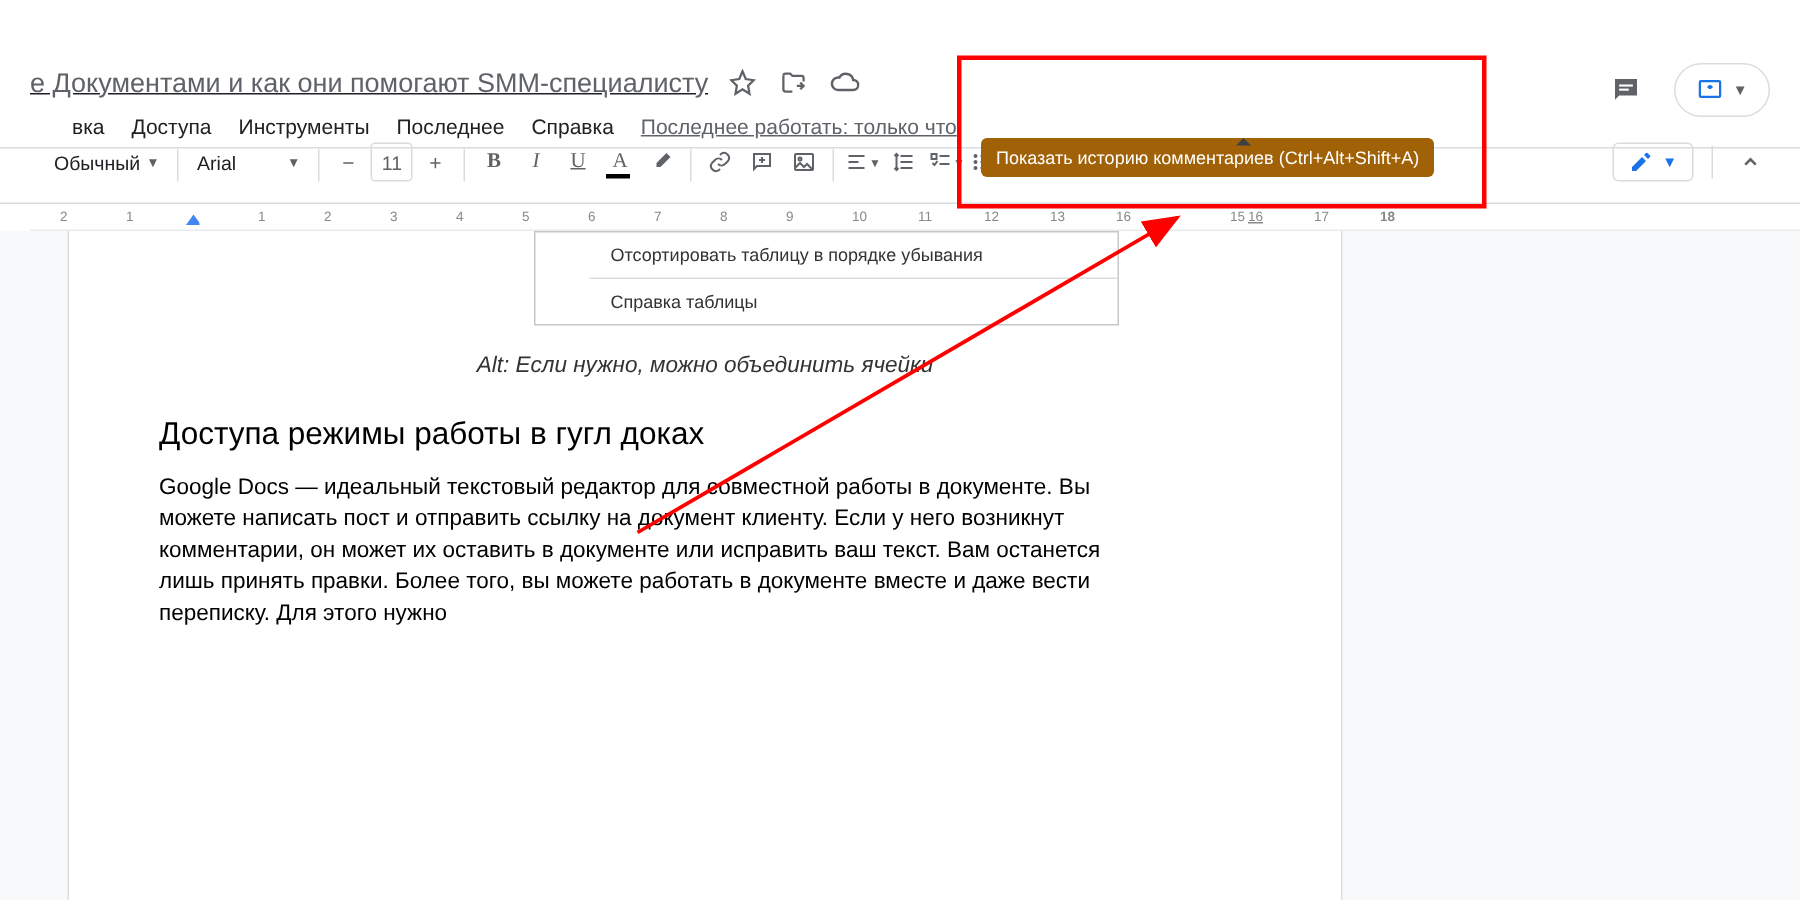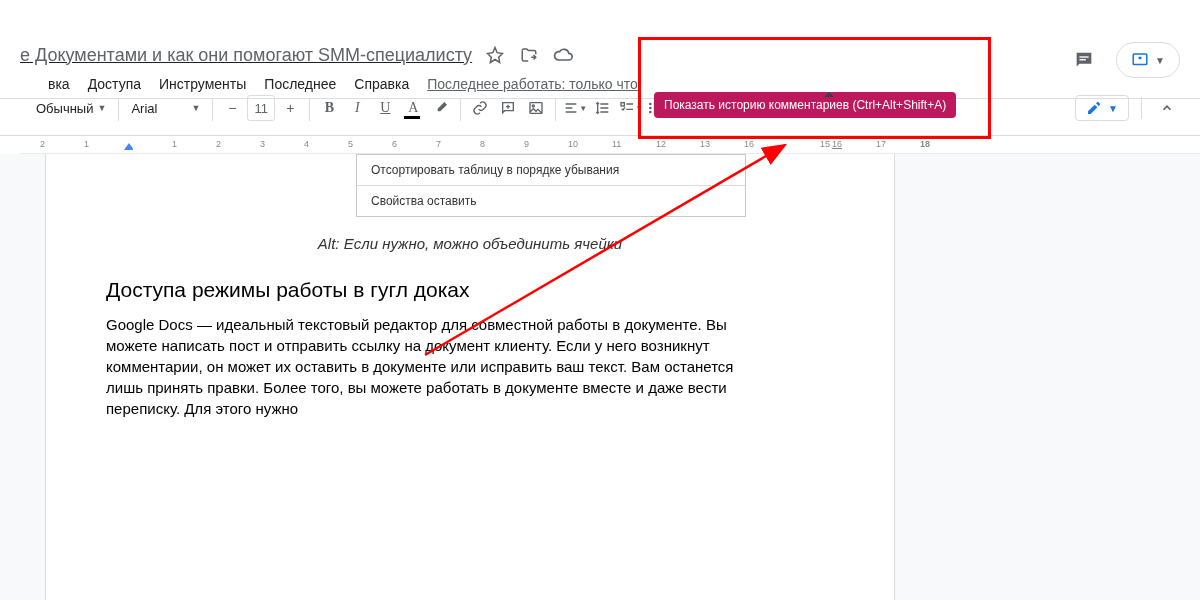--- a/index.html
+++ b/index.html
@@ -29,29 +29,29 @@
   .edit-mode { border: 1px solid #dadce0; border-radius: 4px; padding: 4px 10px; display:flex; gap:6px; align-items:center; color:#1a73e8;}
   
   .ruler { height: 18px; background: #fff; position: relative; font-size: 9px; color: #888; padding-left: 20px; }
   .ruler-inner { position: relative; height: 100%; border-bottom:1px solid #e8eaed;}
   .ruler-tick { position: absolute; top: 3px; }
   .ruler-indent { position:absolute; top:6px; width:10px; height:8px; }
   
   .page-area { background: #f8f9fa; height: 480px; padding: 0; display: flex; justify-content: flex-start; overflow: hidden; }
   .page { width: 850px; background: #fff; margin-left: 45px; padding: 0 60px; position: relative; border:1px solid #dadce0; border-top:none; }
   
-  .table-frag { margin-left: 250px; width: 390px; border:1px solid #c7c7c7; font-size: 12px; color:#333; }
+  .table-frag { margin-left: 250px; width: 390px; border:1px solid #c7c7c7; font-size: 12px; color:#333;padding-left:36px; }
   .table-frag .row { padding: 8px 14px; border-bottom:1px solid #dadce0; }
   .table-frag .row:last-child { border-bottom:none; }
   
   .caption { font-style: italic; font-size: 15px; color:#333; text-align: center; margin: 18px 0 26px; }
   .doc-heading { font-size: 21px; font-weight: 400; color:#000; margin: 20px 0 12px; font-family: Arial; }
   .doc-body { font-size: 15px; line-height: 1.4; color:#000; font-family: Arial; max-width: 640px;}
   
-  .tooltip { position: absolute; background: #be185d; color: #fff; font-size: 12px; padding: 6px 10px; border-radius: 4px; white-space: nowrap; z-index: 50; }
+  .tooltip { position: absolute; background: #a16207; color: #fff; font-size: 12px; padding: 6px 10px; border-radius: 4px; white-space: nowrap; z-index: 50; }
   .tooltip::before { content:""; position:absolute; top:-5px; left:170px; border:5px solid transparent; border-bottom-color:#3c4043; }
   
   .highlight-box { position: absolute; border: 3px solid #ff0000; z-index: 40; pointer-events: none; }
   .arrow-svg { position: absolute; z-index: 45; pointer-events: none; }
   
   svg { display: block; }
 </style>
 </head>
 <body>
 
@@ -253,21 +253,21 @@
       <span class="ruler-tick" style="left: 812px; text-decoration: underline;">16</span>
       <span class="ruler-tick" style="left: 856px;">17</span>
       <span class="ruler-tick" style="left: 900px; font-weight: bold;">18</span>
     </div>
 </div>
 
 <div class="page-area">
   <div class="page">
     <div class="table-frag">
       <div class="row">Отсортировать таблицу в порядке убывания</div>
-      <div class="row">Свойства оставить</div>
+      <div class="row">Справка таблицы</div>
     </div>
     <div class="caption">Alt: Если нужно, можно объединить ячейки</div>
     <div class="doc-heading">Доступа режимы работы в гугл доках</div>
     <div class="doc-body">Google Docs — идеальный текстовый редактор для совместной работы в документе. Вы можете написать пост и отправить ссылку на документ клиенту. Если у него возникнут комментарии, он может их оставить в документе или исправить ваш текст. Вам останется лишь принять правки. Более того, вы можете работать в документе вместе и даже вести переписку. Для этого нужно</div>
   </div>
 </div>
 
 <div class="tooltip" style="top:92px; left:654px;">Показать историю комментариев (Ctrl+Alt+Shift+A)</div>
 
 <div class="highlight-box" style="top:37px; left:638px; width:353px; height:102px;"></div>

